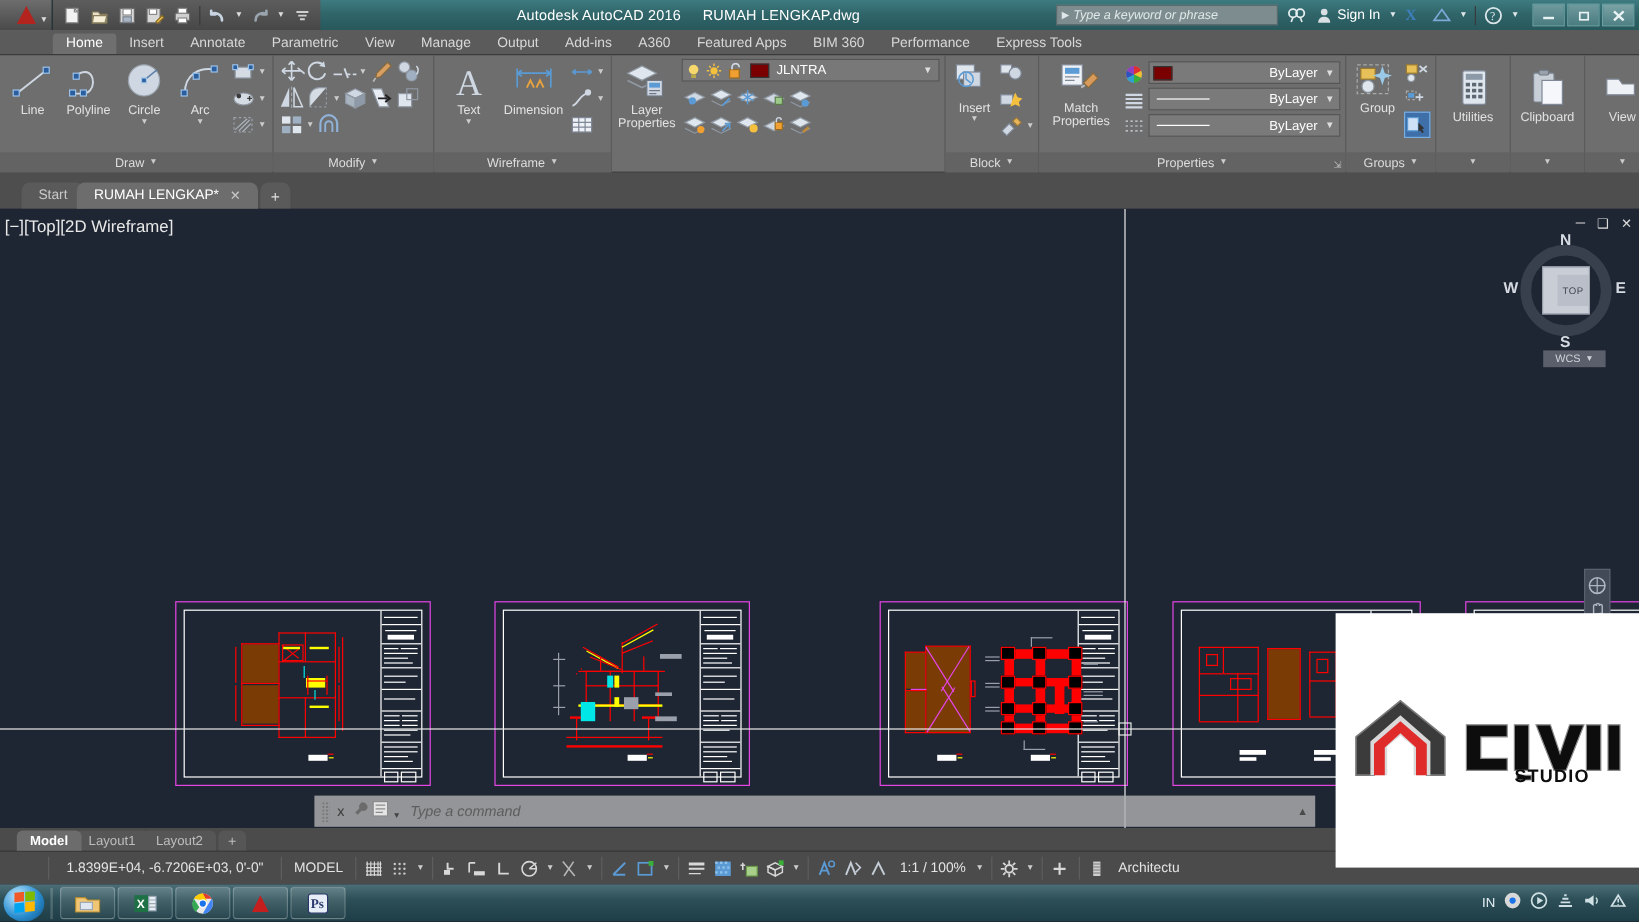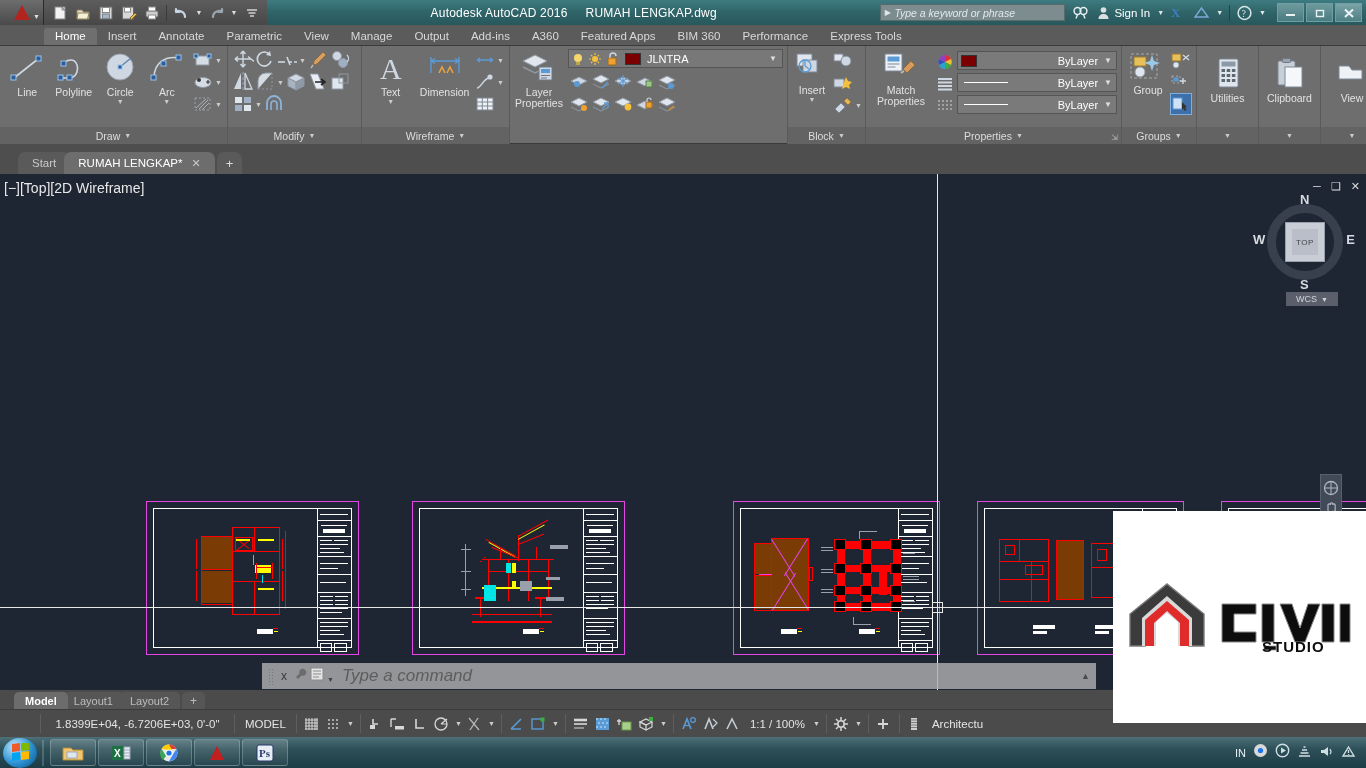--- a/index.html
+++ b/index.html
@@ -103,21 +103,21 @@
   
   .canvas{position:absolute;left:0;top:174px;width:1366px;height:534px;background:#1f2633;overflow:hidden;}
   .vplabel{position:absolute;left:4px;top:6px;font-size:14px;color:#e8e8e8;}
   .vpbtns{position:absolute;right:6px;top:6px;display:flex;gap:10px;color:#dcdcdc;font-size:11px;}
 
   
   .viewcube{position:absolute;right:15px;top:22px;width:92px;height:92px;}
   .vc-ring{position:absolute;left:8px;top:8px;width:76px;height:76px;border-radius:50%;
     border:9px solid rgba(120,126,140,.30);}
   .vc-face{position:absolute;left:26px;top:26px;width:40px;height:40px;background:#c9cdd6;
-    border:1px solid #9aa0ab;display:flex;align-items:center;justify-content:center;
+    border:1px solid #9aa0ab;display:flex;align-items:center;justify-content:flex-end;
     font-size:8px;color:#41454d;letter-spacing:.5px;}
   .vc-face i{ width:26px;height:26px;background:#b9bec8;display:flex;align-items:center;justify-content:center;font-style:normal;}
   .vc-n,.vc-s,.vc-e,.vc-w{position:absolute;color:#d6dae2;font-size:13px;font-weight:bold;}
   .vc-n{left:41px;top:-4px;} .vc-s{left:41px;bottom:-4px;}
   .vc-w{left:-6px;top:36px;} .vc-e{right:-4px;top:36px;}
   .wcs{position:absolute;right:28px;top:118px;width:52px;height:14px;background:#5a5f6b;
     display:flex;align-items:center;justify-content:center;gap:4px;font-size:9px;color:#cfd3da;}
   .wcs .c{font-size:7px;}
 
   
@@ -143,21 +143,21 @@
   .gry{background:#9aa0ab;position:absolute;}
   .wht{background:#fff;position:absolute;}
   .mag{background:#e545e5;position:absolute;}
 
   
   .cmdline{position:absolute;left:262px;top:663px;width:834px;height:26px;
     background:rgba(175,175,175,.82);display:flex;align-items:center;padding:0 6px;}
   .cmd-grip{width:7px;height:17px;background-image:radial-gradient(#777 40%,transparent 41%);
     background-size:3px 3px;}
   .cmd-x{font-size:12px;color:#3a3a3a;margin:0 6px;}
-  .cmd-ph{flex:1;font-size:17px;color:#5d5d5d;font-style:italic;padding-left:8px;}
+  .cmd-ph{flex:1;font-size:12px;color:#5d5d5d;font-style:italic;padding-left:8px;}
   .cmd-scroll{font-size:9px;color:#4a4a4a;}
 
   
   .layouttabs{position:absolute;left:0;top:690px;width:1366px;height:19px;background:#4b4b4b;display:flex;align-items:flex-end;padding-left:14px;}
   .ltab{height:17px;padding:0 11px;display:flex;align-items:center;font-size:11px;color:#bdbdbd;background:#565656;border-radius:5px 5px 0 0;margin-right:-5px;}
   .ltab.active{background:#6c6c6c;color:#fff;font-weight:bold;z-index:2;}
   .ltab.plus{padding:0 8px;margin-left:7px;font-size:12px;}
 
   .statusbar{position:absolute;left:0;top:709px;width:1366px;height:28px;background:#4b4b4b;
     display:flex;align-items:center;border-top:1px solid #3b3b3b;}

